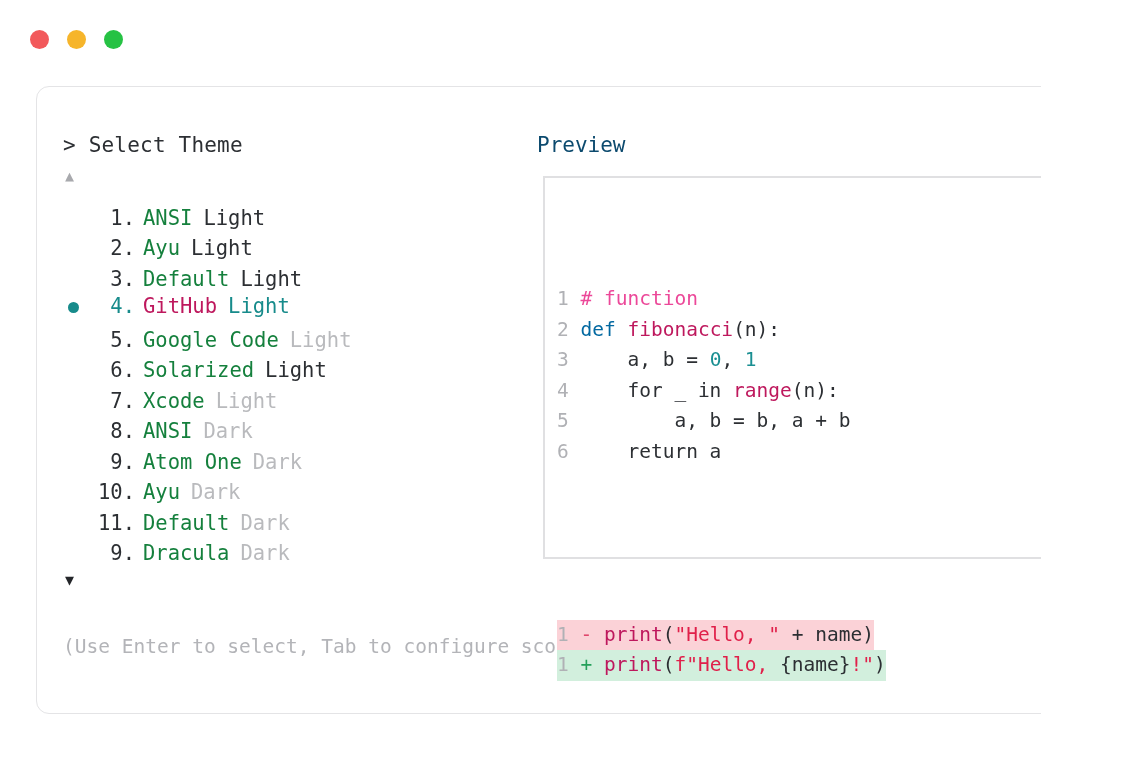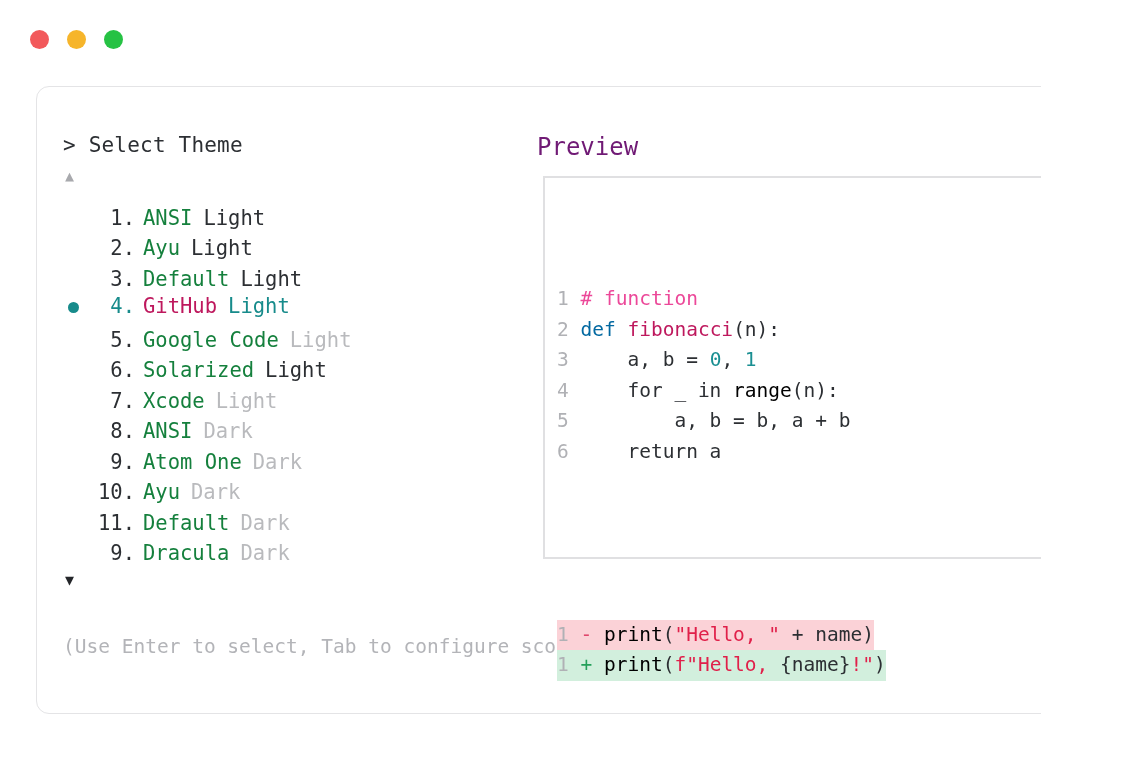--- a/index.html
+++ b/index.html
@@ -137,22 +137,22 @@
     font-size: 19.5px;
     color: #b3b4b8;
     white-space: pre;
   }
 
   
   .preview-label {
     position: absolute;
     left: 500px;
     top: 46px;
-    font-size: 24px;
-    color: #701a75;
+    font-size: 21px;
+    color: #0c4a6e;
     white-space: pre;
   }
   .preview-box {
     position: absolute;
     left: 506px;
     top: 89px;
     width: 522px;
     height: 383px;
     box-sizing: border-box;
     border: 2px solid #e0e0e2;
@@ -172,21 +172,21 @@
     white-space: pre;
     height: 30.5px;
   }
   .ln {
     color: #b0b1b5;
   }
   .tok-comment { color: #ec4899; }
   .tok-kw      { color: #0369a1; }
   .tok-fn      { color: #be185d; }
   .tok-num     { color: #1a8f92; }
-  .tok-builtin { color: #000000; margin-top: 36px; }
+  .tok-builtin { color: #be185d; margin-top: 36px; }
   .tok-plain   { color: #2c2f33; }
   .tok-str     { color: #e0204a; }
 
   .blank-line { height: 30.5px; display: block; }
 
   .diff-line {
     display: inline-block;
     white-space: pre;
   }
   .diff-wrap { height: 30.5px; display:block; }

